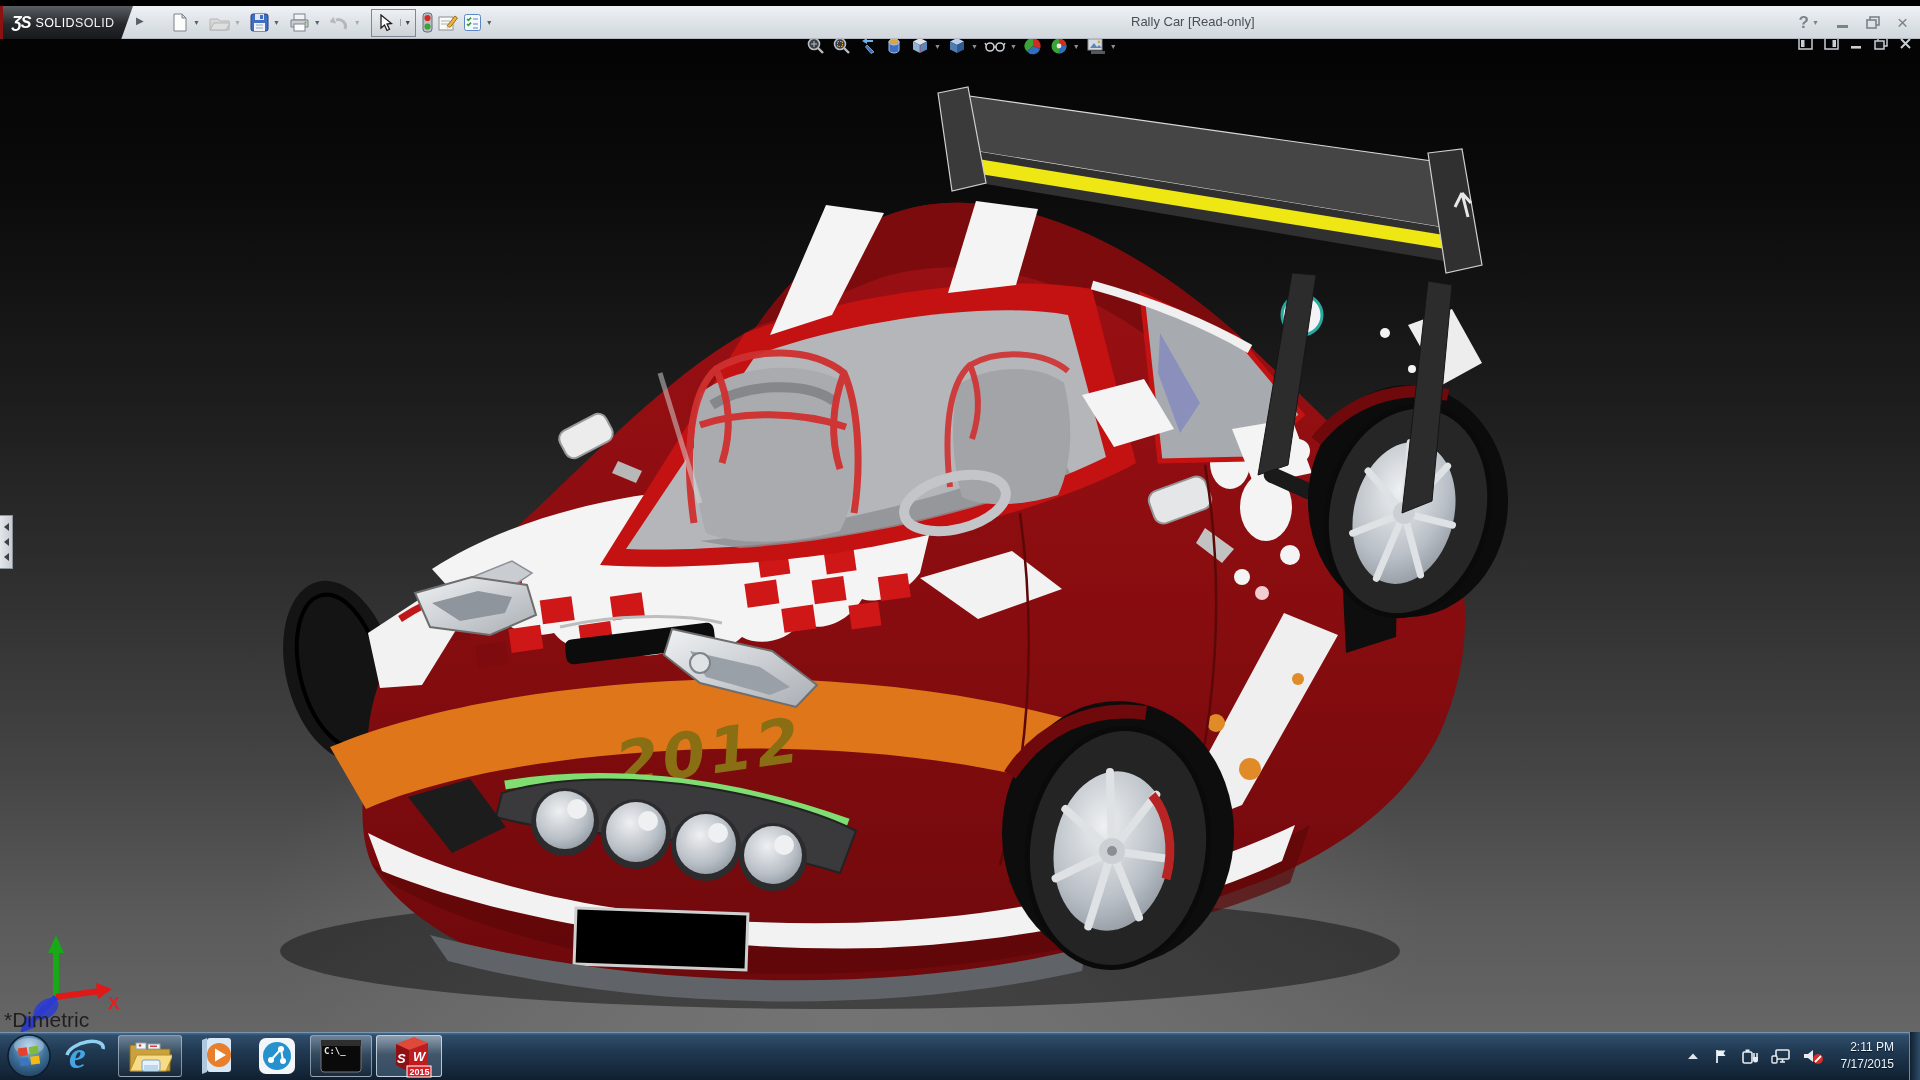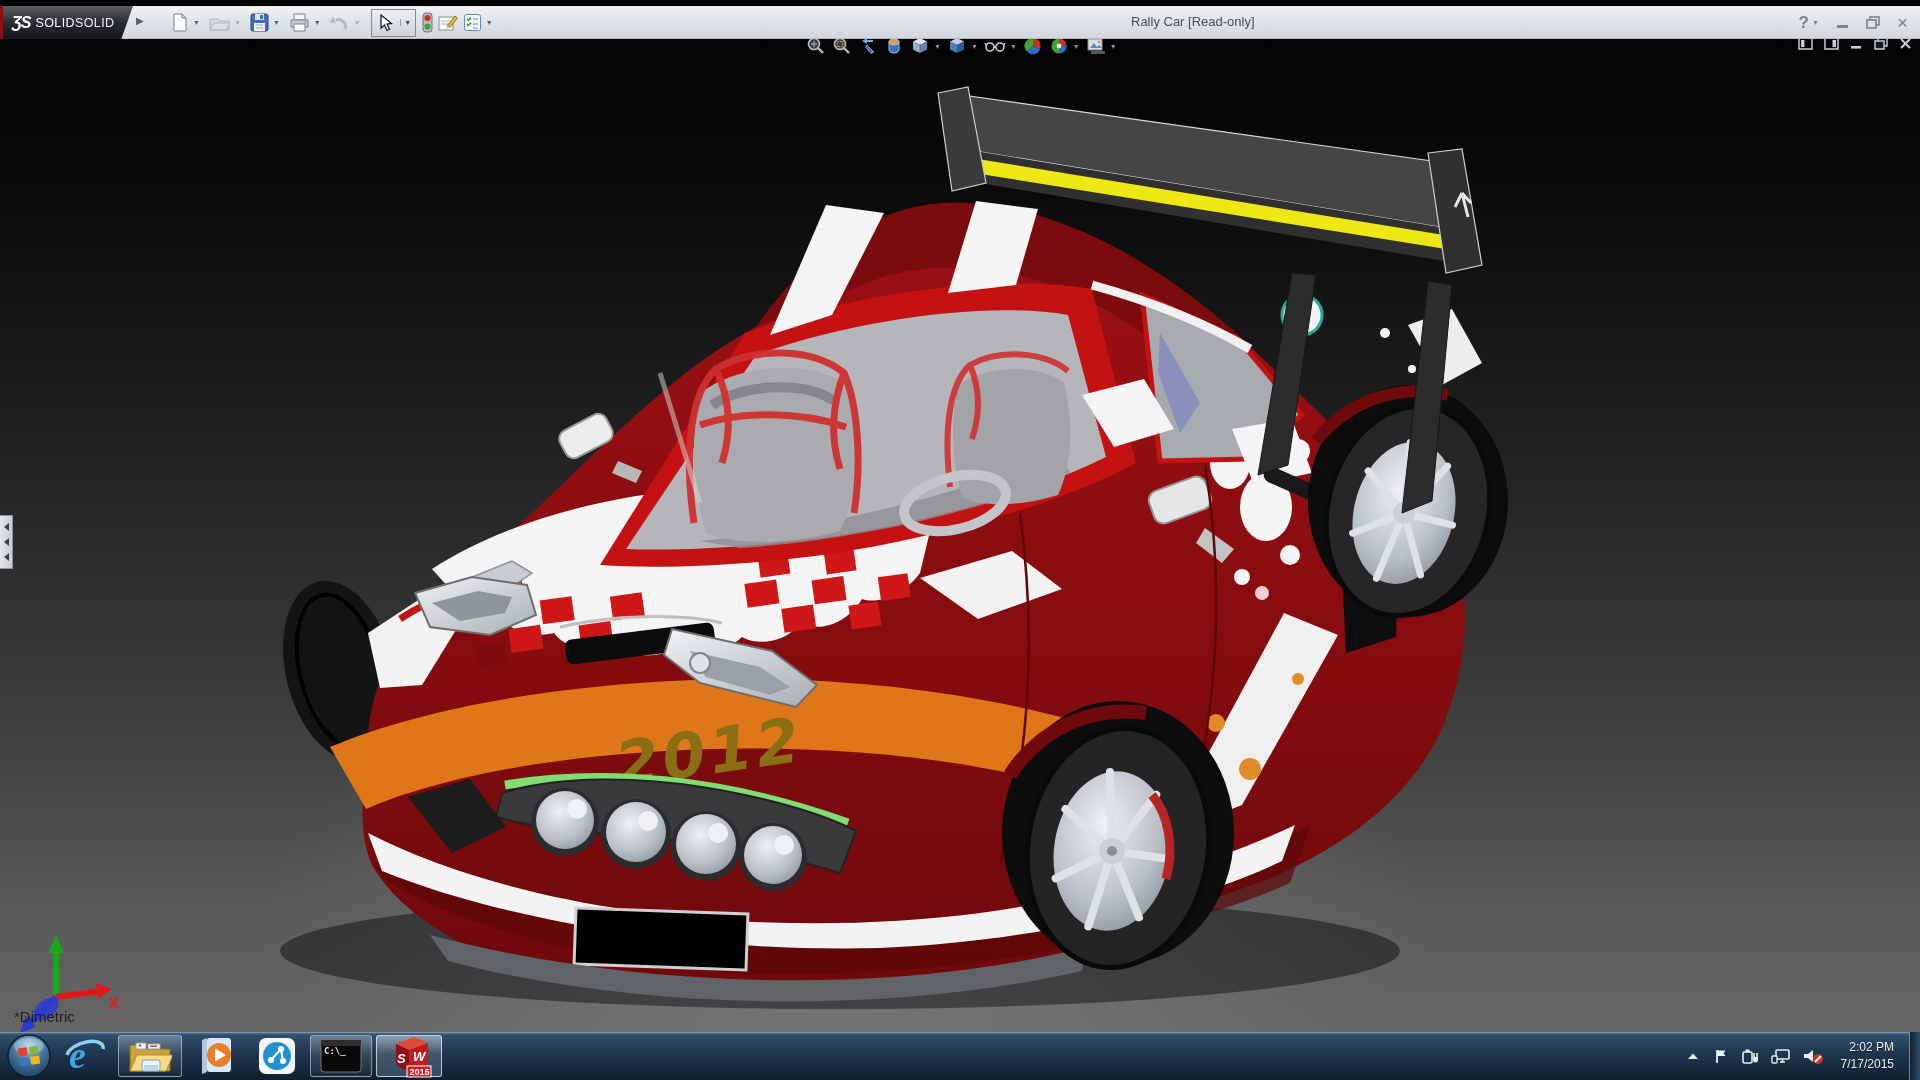--- a/index.html
+++ b/index.html
@@ -47,21 +47,21 @@
   
   .vp-controls { position:absolute; right:8px; top:4px; display:flex; align-items:center; gap:11px; z-index:5; }
 
   
   .collapse-tab { position:absolute; left:0; top:482px; width:13px; height:54px;
     background:linear-gradient(90deg,#e3e6ea,#c7ccd2); border:1px solid #8d939a; border-left:none;
     display:flex; flex-direction:column; justify-content:space-evenly; align-items:center; z-index:5; }
   .collapse-tab i { width:0; height:0; border-top:4px solid transparent; border-bottom:4px solid transparent;
     border-right:5px solid #3c4046; }
 
-  .view-label { position:absolute; left:14px; top:975px; font-size:15px; color:#1f1f1f; z-index:4; }
+  .view-label { position:absolute; left:4px; top:975px; font-size:21px; color:#1f1f1f; z-index:4; }
   .triad { position:absolute; left:8px; top:898px; z-index:4; }
 
   
   .taskbar { position:absolute; bottom:0; left:0; width:1920px; height:48px;
     background:linear-gradient(180deg,#56799a 0%,#2f4d6c 7%,#203951 40%,#16293d 78%,#101f30 100%);
     z-index:40; display:flex; align-items:center; }
   .taskbar::before { content:""; position:absolute; top:0; left:0; right:0; height:1px; background:#7795ae; }
   .start-btn { margin-left:6px; width:46px; height:46px; display:flex; align-items:center; justify-content:center; }
   .task-slot { height:42px; margin:0 2px; padding:0 9px; display:flex; align-items:center; justify-content:center;
     border-radius:3px; }
@@ -626,20 +626,20 @@
         <rect x="5" y="3" width="13" height="9" rx="1" fill="none" stroke="#e6ecf2" stroke-width="1.6"></rect>
         <path d="M9 15 h5 M11.5 12 v3" stroke="#e6ecf2" stroke-width="1.6"></path>
         <rect x="1" y="9" width="5" height="7" rx="1" fill="#16293d" stroke="#e6ecf2" stroke-width="1.4"></rect>
       </svg>
       <svg width="22" height="18">
         <path d="M2 7 h4 l5 -4 v12 l-5 -4 h-4 z" fill="#e6ecf2"></path>
         <circle cx="16" cy="12" r="5" fill="#d03028"></circle>
         <path d="M13 15 L19 9" stroke="#fff" stroke-width="1.8"></path>
       </svg>
       <div class="clock">
-        <div>2:02 PM</div>
+        <div>2:11 PM</div>
         <div>7/17/2015</div>
       </div>
     </div>
     <div class="show-desktop"></div>
   </div>
 
 </div>
 
 </body></html>

